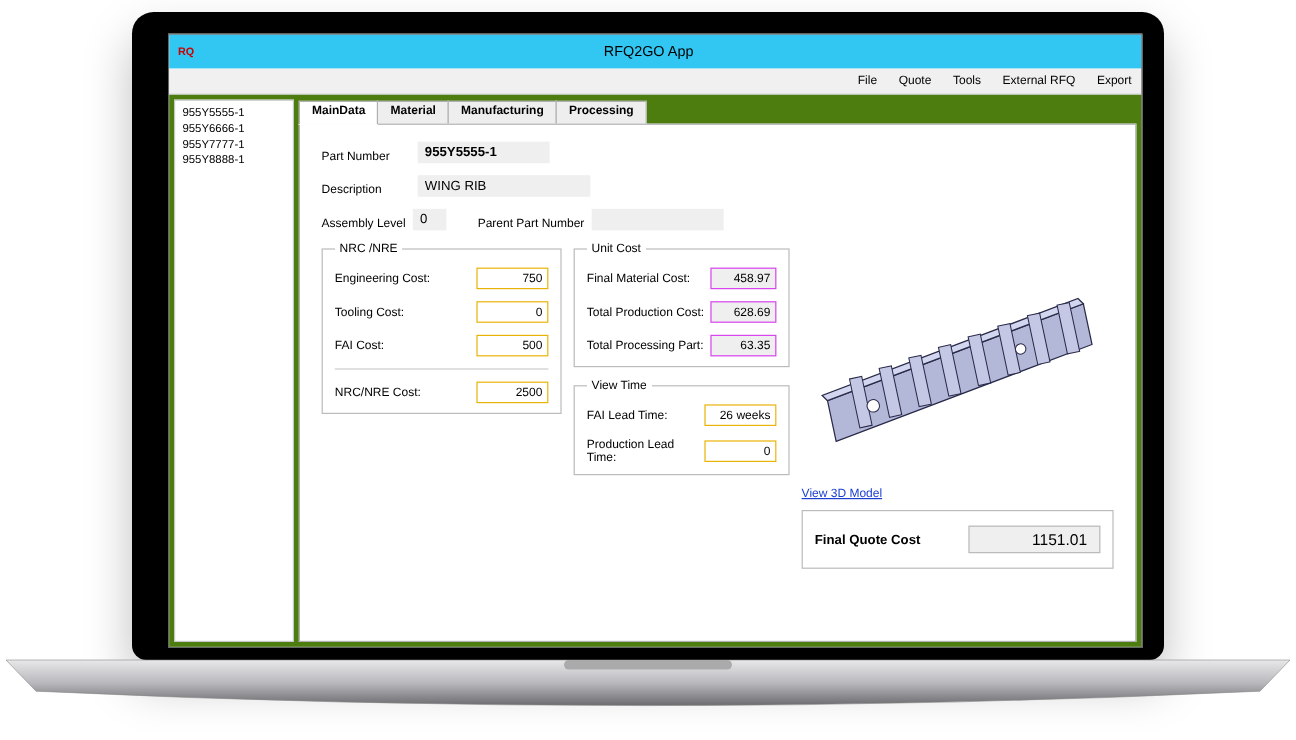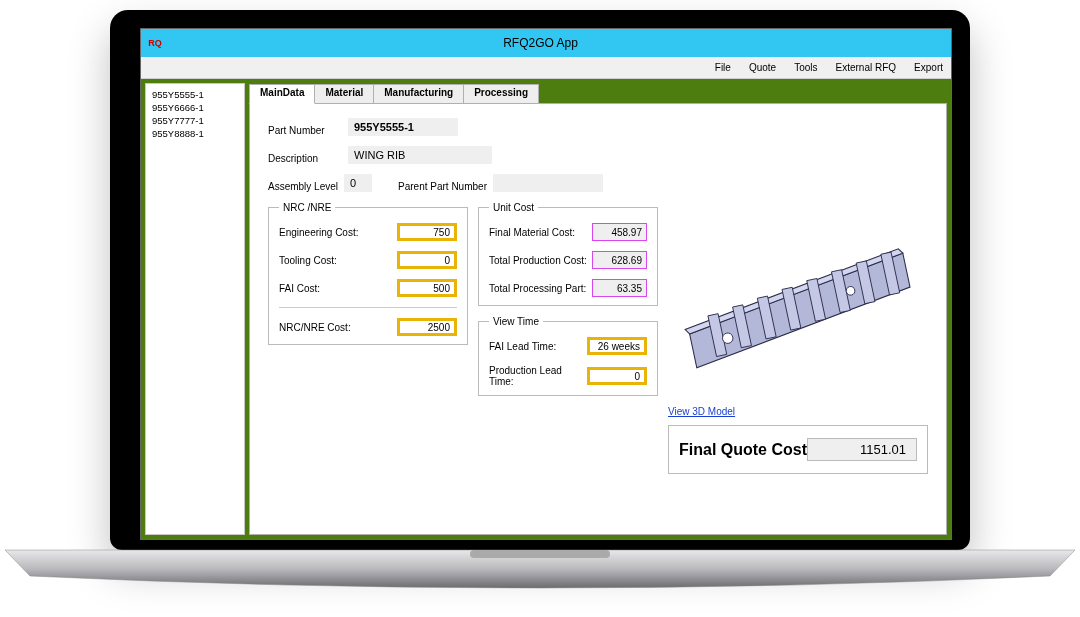--- a/index.html
+++ b/index.html
@@ -137,21 +137,21 @@
   .form-row label { white-space: nowrap; }
   .text-input {
     border: none;
     background: #efefef;
     font-size: 11px;
     padding: 2px 6px;
     height: 18px;
     font-family: inherit;
   }
   .num-input {
-    border: 3px solid #eab308;
+    border: 1px solid #eab308;
     background: #fff;
     text-align: right;
     font-size: 10px;
     padding: 1px 4px;
     height: 18px;
     font-family: inherit;
   }
   .readonly-input {
     border: 1px solid #d946ef;
     background: #efefef;
@@ -208,21 +208,21 @@
   .final-box {
     border: 1px solid #bbb;
     padding: 12px 10px;
     display: flex;
     align-items: center;
     justify-content: space-between;
     margin-top: 8px;
   }
   .final-label {
     font-weight: bold;
-    font-size: 16px;
+    font-size: 11px;
   }
   .final-value {
     border: 1px solid #bbb;
     background: #efefef;
     text-align: right;
     padding: 3px 10px;
     font-size: 13px;
     min-width: 110px;
   }
 </style>

